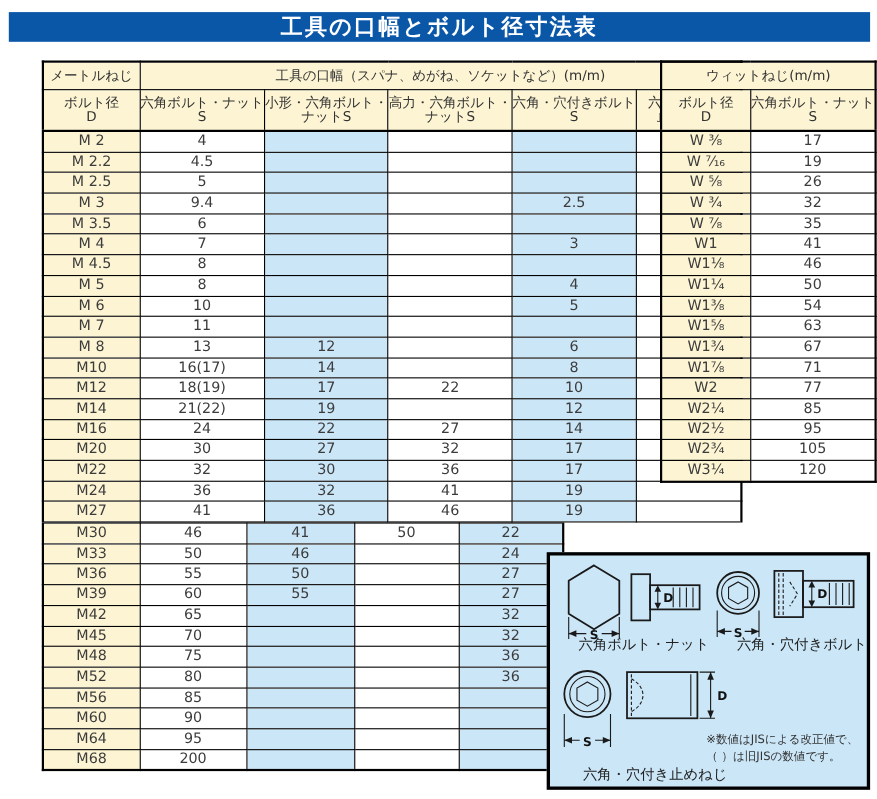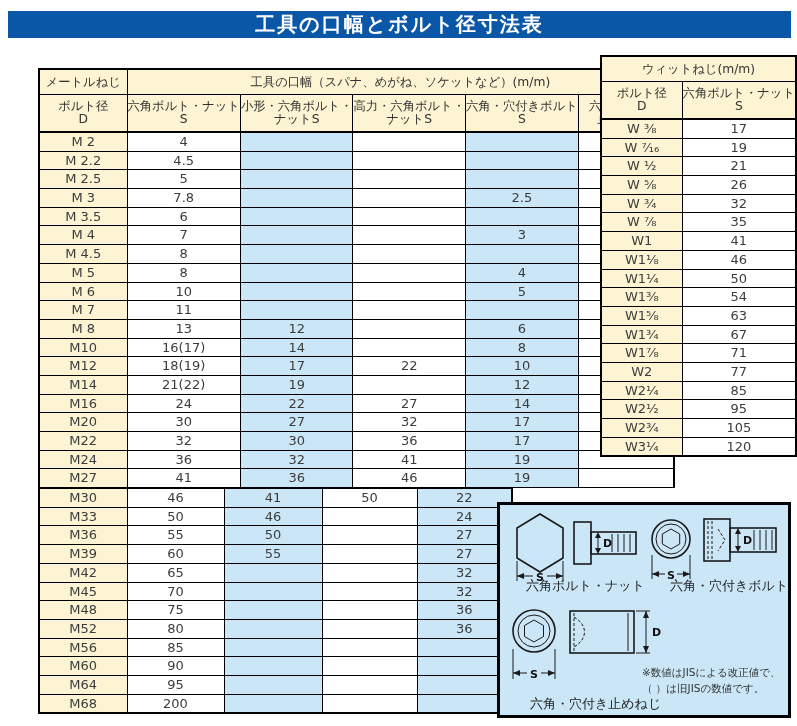--- a/index.html
+++ b/index.html
@@ -14,21 +14,21 @@
   
   table{border-collapse:collapse;table-layout:fixed;}
   td{border:1px solid #000;text-align:center;vertical-align:middle;padding:0;
      font-size:13px;line-height:1.05;overflow:hidden;white-space:nowrap;}
   .hdr td{background:#fcf4d3;font-size:12.3px;}
   .hdr .sub{font-size:12.3px;}
   thead{border-bottom:2px solid #000;}
   .cream{background:#fcf4d3;}
   .blue{background:#cbe6f7;}
 
-  .metric-wrap{position:absolute;left:14px;top:68px;padding-left:24px;}
+  .metric-wrap{position:absolute;left:14px;top:55px;padding-left:24px;}
   #metric-a{border:2px solid #000;border-bottom:1px solid #000;}
   #metric-b{border:2px solid #000;border-top:none;}
   #metric-a td.h1{height:24px;}
   #metric-a td.h2{height:36px;}
   tbody td{height:17.7px;color:#3c3c3c;}
   tbody td.c-d{color:#3c3c3c;margin-top:14px;}
 
   .whit-wrap{position:absolute;left:600px;top:55px;}
   #whit{border:2px solid #000;}
   #whit td.h1{height:24px;}
@@ -114,21 +114,21 @@
         <tr>
           <td class="c-0 c-d cream">M 2.5</td>
           <td class="c-1 c-hex">5</td>
           <td class="c-2 c-small blue"></td>
           <td class="c-3 c-high"></td>
           <td class="c-4 c-socket blue"></td>
           <td class="c-5 c-set"></td>
         </tr>
         <tr>
           <td class="c-0 c-d cream">M 3</td>
-          <td class="c-1 c-hex">7.8</td>
+          <td class="c-1 c-hex">9.4</td>
           <td class="c-2 c-small blue"></td>
           <td class="c-3 c-high"></td>
           <td class="c-4 c-socket blue">2.5</td>
           <td class="c-5 c-set">1.5</td>
         </tr>
         <tr>
           <td class="c-0 c-d cream">M 3.5</td>
           <td class="c-1 c-hex">6</td>
           <td class="c-2 c-small blue"></td>
           <td class="c-3 c-high"></td>
@@ -368,24 +368,20 @@
       </tr>
     </thead>
     <tbody id="whit-body">
         <tr>
           <td class="c-0 c-d cream">W ³⁄₈</td>
           <td class="c-1 c-hex">17</td>
         </tr>
         <tr>
           <td class="c-0 c-d cream">W ⁷⁄₁₆</td>
           <td class="c-1 c-hex">19</td>
-        </tr>
-        <tr>
-          <td class="c-0 c-d cream">W ¹⁄₂</td>
-          <td class="c-1 c-hex">21</td>
         </tr>
         <tr>
           <td class="c-0 c-d cream">W ⁵⁄₈</td>
           <td class="c-1 c-hex">26</td>
         </tr>
         <tr>
           <td class="c-0 c-d cream">W ³⁄₄</td>
           <td class="c-1 c-hex">32</td>
         </tr>
         <tr>

